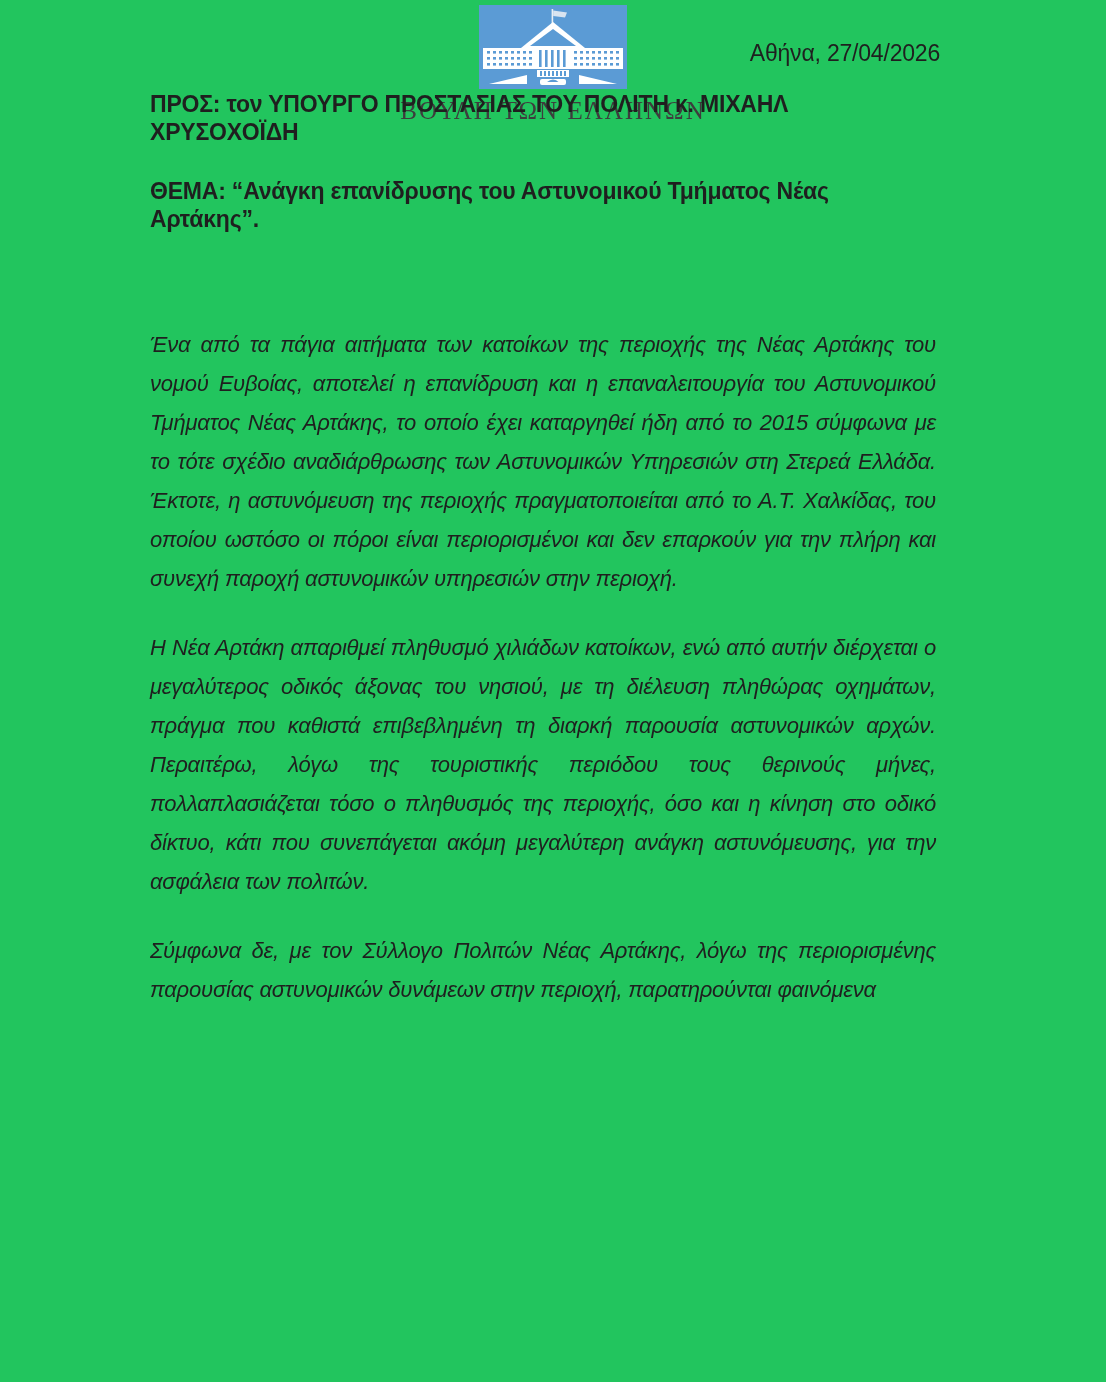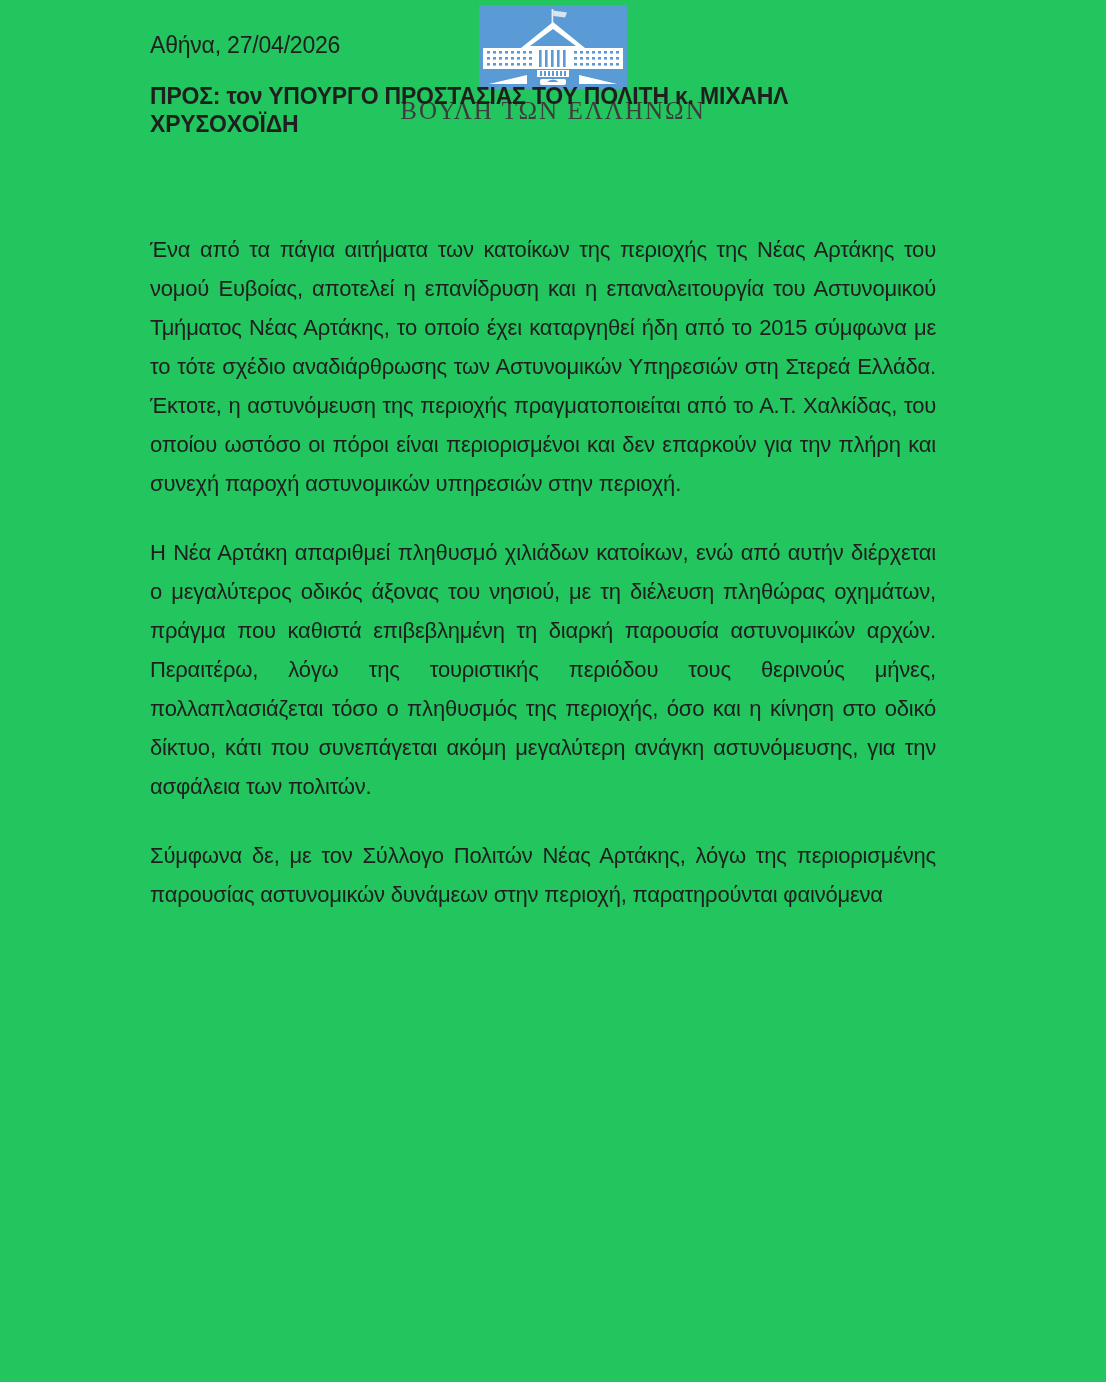--- a/index.html
+++ b/index.html
@@ -35,32 +35,33 @@
     left: 150px;
     width: 790px;
   }
   .hdr-line {
     font-size: 23px;
     line-height: 28px;
     letter-spacing: -0.2px;
   }
   .author-name  { margin-top: 270px; text-align: center; font-weight: 700; }
   .author-title { margin-top: 36px;  text-align: center; }
-  .dateline     { margin-top: 31px;  text-align: left; }
+  .dateline     { margin-top: 39px;  text-align: right; }
   .doc-title    { margin-top: 30px;  text-align: center; font-weight: 700; }
   .doc-title span { text-decoration: underline; text-underline-offset: 4px; }
   .to-line      { margin-top: 23px;  font-weight: 700; }
   .subject-line { margin-top: 31px;  font-weight: 700; }
   .body-text { margin-top: 92px; }
   .body-text p {
     font-size: 22px;
     line-height: 39px;
     letter-spacing: -0.2px;
     text-align: justify;
     margin: 0 4px 30px 0;
+    font-style: italic;
   }
 </style>
 </head>
 <body>
 
 <div class="page">
 
   <div class="logo-wrap">
     <svg class="emblem" width="148" height="84" viewBox="0 0 148 84" aria-hidden="true">
 
@@ -153,20 +154,21 @@
   </div>
 
   <div class="content">
 
 
     <div class="hdr-line dateline">Αθήνα, 27/04/2026</div>
 
 
     <div class="hdr-line to-line">ΠΡΟΣ: τον ΥΠΟΥΡΓΟ ΠΡΟΣΤΑΣΙΑΣ ΤΟΥ ΠΟΛΙΤΗ κ. ΜΙΧΑΗΛ ΧΡΥΣΟΧΟΪΔΗ</div>
 
+    <div class="hdr-line subject-line">ΘΕΜΑ: “Ανάγκη επανίδρυσης του Αστυνομικού Τμήματος Νέας Αρτάκης”.</div>
 
     <div class="body-text">
       <p>Ένα από τα πάγια αιτήματα των κατοίκων της περιοχής της Νέας Αρτάκης του νομού Ευβοίας, αποτελεί η επανίδρυση και η επαναλειτουργία του Αστυνομικού Τμήματος Νέας Αρτάκης, το οποίο έχει καταργηθεί ήδη από το 2015 σύμφωνα με το τότε σχέδιο αναδιάρθρωσης των Αστυνομικών Υπηρεσιών στη Στερεά Ελλάδα. Έκτοτε, η αστυνόμευση της περιοχής πραγματοποιείται από το Α.Τ. Χαλκίδας, του οποίου ωστόσο οι πόροι είναι περιορισμένοι και δεν επαρκούν για την πλήρη και συνεχή παροχή αστυνομικών υπηρεσιών στην περιοχή.</p>
       <p>Η Νέα Αρτάκη απαριθμεί πληθυσμό χιλιάδων κατοίκων, ενώ από αυτήν διέρχεται ο μεγαλύτερος οδικός άξονας του νησιού, με τη διέλευση πληθώρας οχημάτων, πράγμα που καθιστά επιβεβλημένη τη διαρκή παρουσία αστυνομικών αρχών. Περαιτέρω, λόγω της τουριστικής περιόδου τους θερινούς μήνες, πολλαπλασιάζεται τόσο ο πληθυσμός της περιοχής, όσο και η κίνηση στο οδικό δίκτυο, κάτι που συνεπάγεται ακόμη μεγαλύτερη ανάγκη αστυνόμευσης, για την ασφάλεια των πολιτών.</p>
       <p>Σύμφωνα δε, με τον Σύλλογο Πολιτών Νέας Αρτάκης, λόγω της περιορισμένης παρουσίας αστυνομικών δυνάμεων στην περιοχή, παρατηρούνται φαινόμενα</p>
     </div>
   </div>
 
 </div>
 

